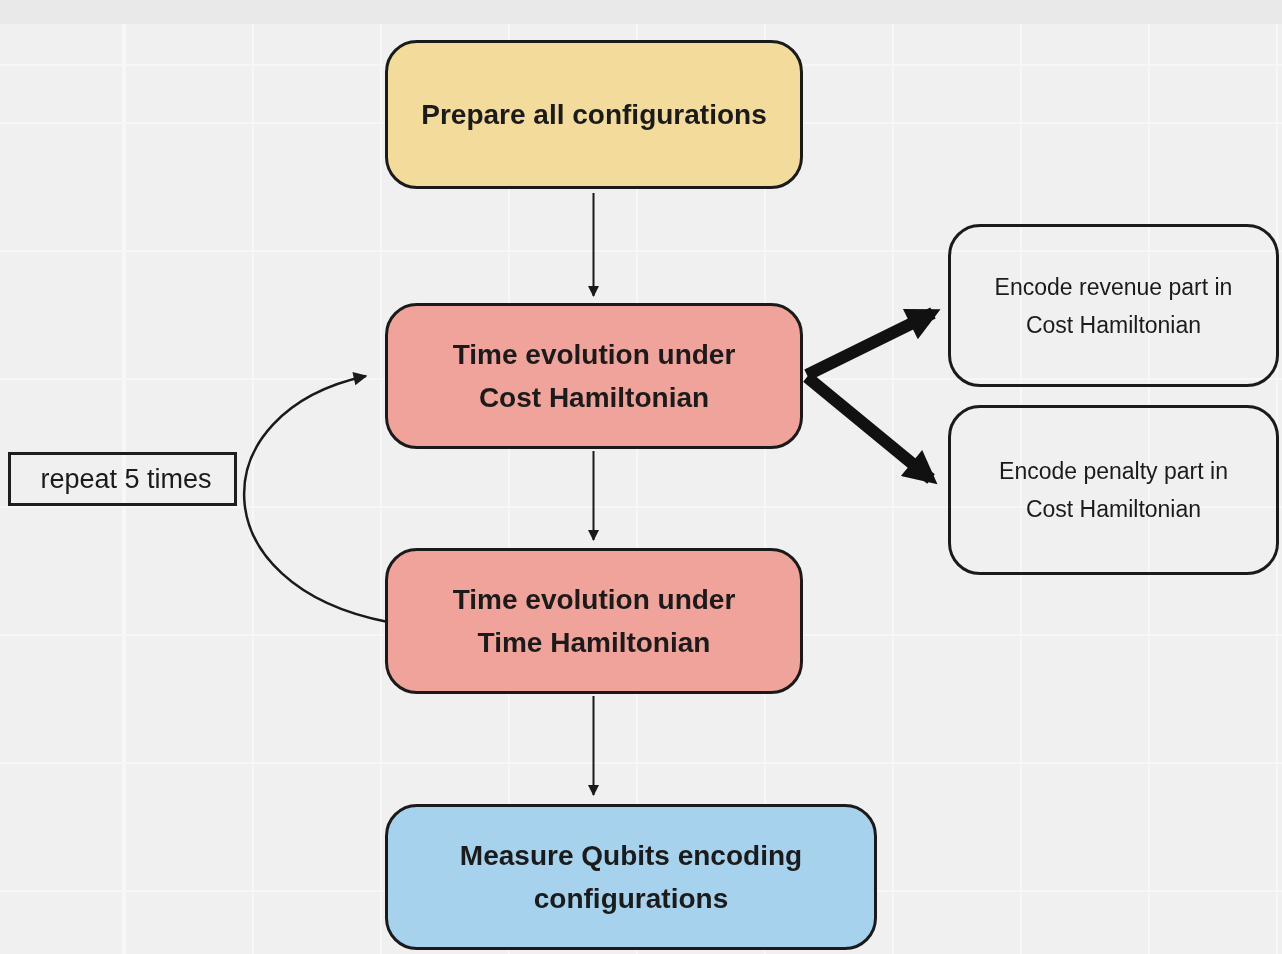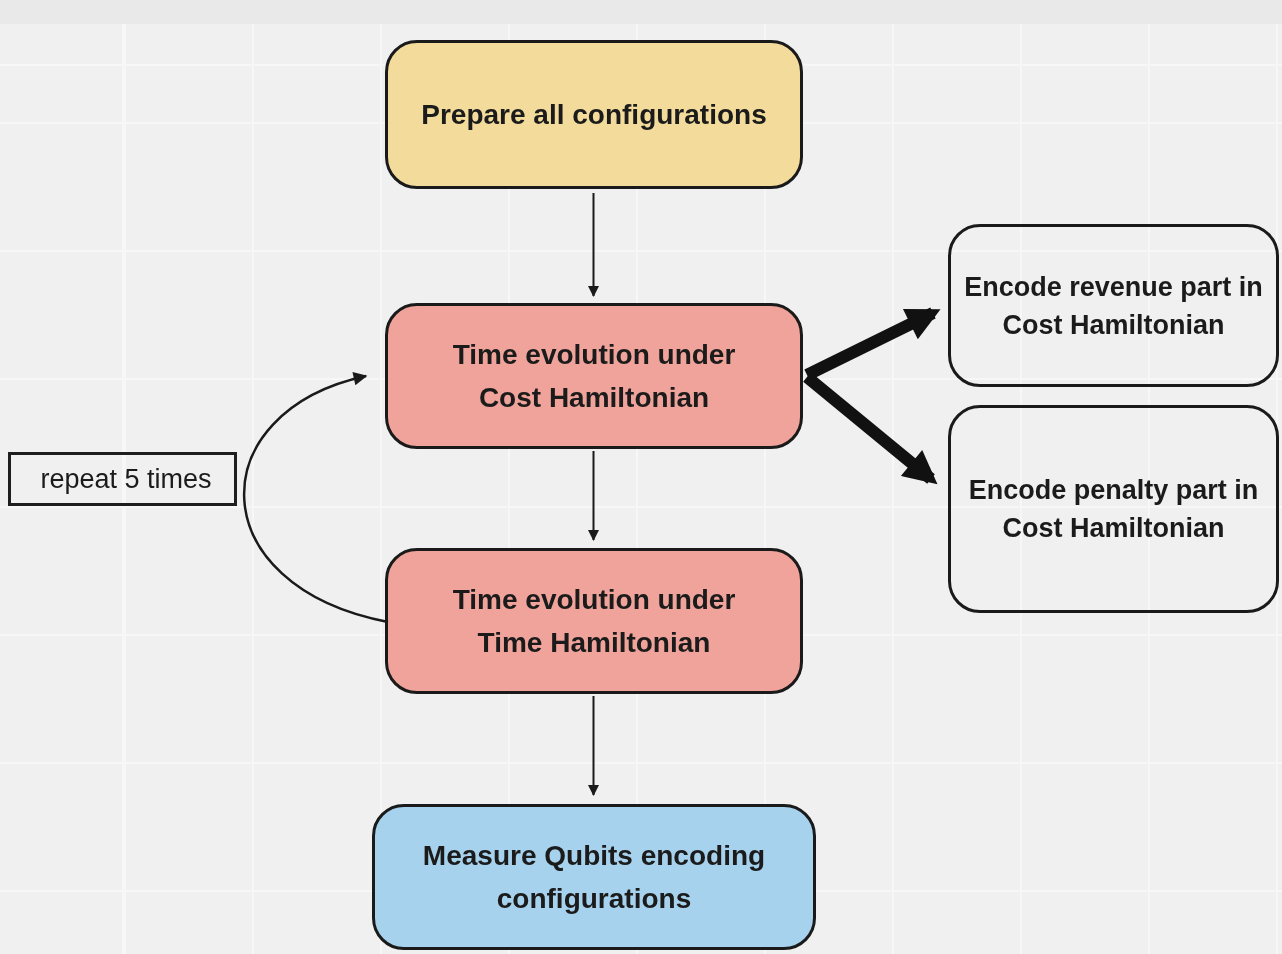--- a/index.html
+++ b/index.html
@@ -31,27 +31,27 @@
     flex-direction: column;
     align-items: center;
     justify-content: center;
     text-align: center;
     border: 3px solid #1a1a1a;
     border-radius: 32px;
     background: transparent;
   }
   .node .l { display: block; }
   .main-node { font-weight: bold; font-size: 28px; line-height: 43px; }
-  .side-node { font-weight: 700; font-size: 27px; line-height: 38px; }
+  .side-node { font-weight: 400; font-size: 23px; line-height: 38px; }
   #node-prepare { left: 385px; top: 16px;  width: 418px; height: 149px; background: #f3dc9b; }
   #node-cost    { left: 385px; top: 279px; width: 418px; height: 146px; background: #efa39a; }
   #node-mixer   { left: 385px; top: 524px; width: 418px; height: 146px; background: #efa39a; }
-  #node-measure { left: 372px; top: 780px; width: 444px; height: 146px; background: #a6d2ee; }
+  #node-measure { left: 385px; top: 780px; width: 492px; height: 146px; background: #a6d2ee; }
   #node-revenue { left: 948px; top: 200px; width: 331px; height: 163px; }
-  #node-penalty { left: 948px; top: 381px; width: 331px; height: 208px; justify-content: center; }
+  #node-penalty { left: 948px; top: 381px; width: 331px; height: 170px; justify-content: center; }
   .loop-label {
     position: absolute;
     left: 8px; top: 428px; width: 229px; height: 54px;
     box-sizing: border-box;
     border: 3px solid #1e1e1e;
     display: flex;
     align-items: center;
     justify-content: center;
     font-size: 27px;
     font-weight: 400;

